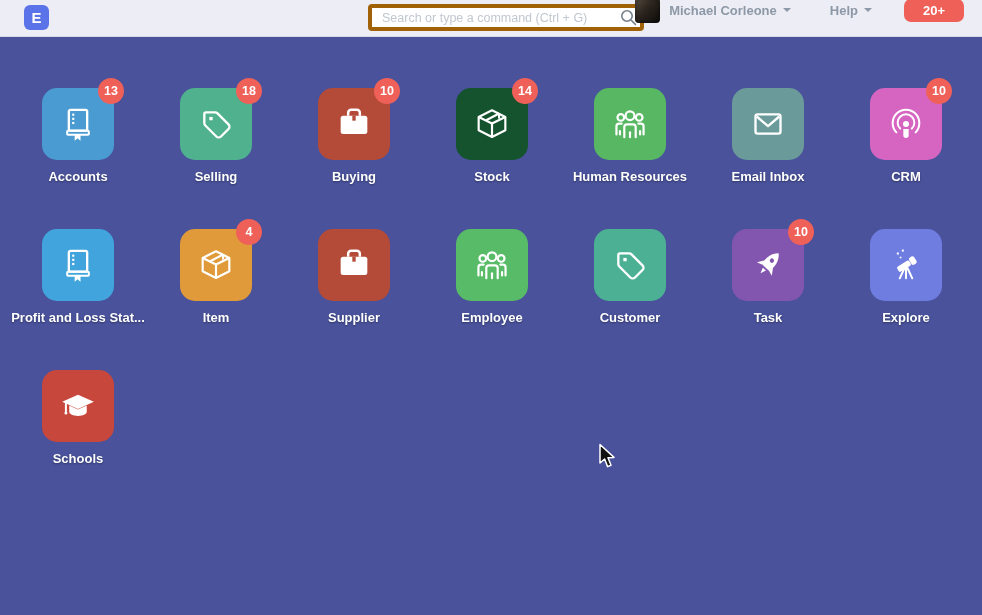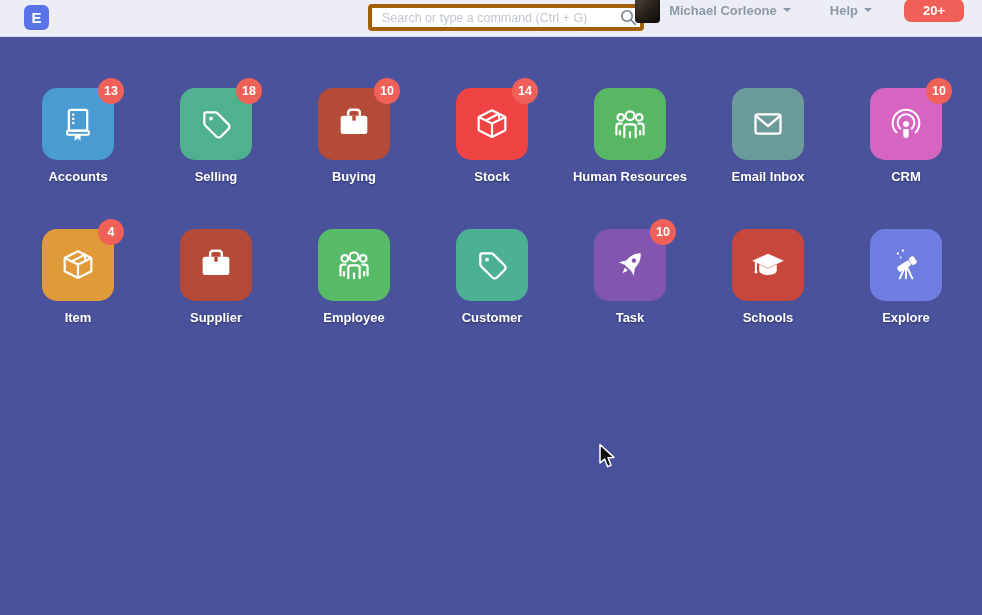--- a/index.html
+++ b/index.html
@@ -144,21 +144,21 @@
               <path d="M17 14 v-3.5 a3.5 3.5 0 0 1 3.5 -3.5 h7 a3.5 3.5 0 0 1 3.5 3.5 V14" fill="none" stroke="#fff" stroke-width="3"></path>
               <rect x="8" y="14" width="32" height="22" rx="3" fill="#fff"></rect>
               <rect x="22" y="14" width="4" height="6" fill="currentColor"></rect>
             </svg>
           </span>
     </div>
     <div class="label">Buying</div>
   </div>
 
   <div class="module">
-    <div class="tile" style="background: #ef4444; color: rgb(224, 162, 60);">
+    <div class="tile" style="background: #14532d; color: rgb(224, 162, 60);">
       <span class="badge" style="background: rgb(239, 97, 88);">14</span>
       <span class="icon">
             <svg width="40" height="40" viewBox="0 0 48 48">
               <g fill="none" stroke="#fff" stroke-width="2.6" stroke-linejoin="round">
                 <path d="M24 7.5 40 15.5 40 31.5 24 39.5 8 31.5 8 15.5 Z"></path>
                 <path d="M8 15.5 24 23.5 40 15.5"></path>
                 <path d="M24 23.5 V39.5"></path>
                 <path d="M32.5 11.5 17 19.5"></path>
                 <path d="M32.5 11.5 v6"></path>
               </g>
@@ -213,20 +213,38 @@
                 <path d="M12.5 34 a16 16 0 1 1 23 0"></path>
               </g>
               <circle cx="24" cy="24" r="3.6" fill="#fff"></circle>
               <path d="M20.8 30 h6.4 v7.5 a3.2 3.2 0 0 1 -6.4 0 z" fill="#fff"></path>
             </svg>
           </span>
     </div>
     <div class="label">CRM</div>
   </div>
 
+  <div class="module">
+    <div class="tile" style="background: rgb(66, 164, 220); color: rgb(66, 164, 220);">
+
+      <span class="icon">
+            <svg width="40" height="40" viewBox="0 0 48 48">
+              <rect x="13" y="7" width="22" height="25" rx="2" fill="none" stroke="#fff" stroke-width="2.8"></rect>
+              <rect x="11" y="32" width="26" height="5" rx="1" fill="none" stroke="#fff" stroke-width="2.4"></rect>
+              <path d="M20 37 v7 l3.5 -3 3.5 3 v-7 z" fill="#fff"></path>
+              <g fill="#fff">
+                <rect x="17" y="11.5" width="2.6" height="2.6"></rect>
+                <rect x="17" y="16.5" width="2.6" height="2.6"></rect>
+                <rect x="17" y="21.5" width="2.6" height="2.6"></rect>
+              </g>
+            </svg>
+          </span>
+    </div>
+    <div class="label">Profit and Loss Stat...</div>
+  </div>
 
   <div class="module">
     <div class="tile" style="background: rgb(224, 154, 58); color: rgb(224, 154, 58);">
       <span class="badge" style="background: rgb(239, 97, 88);">4</span>
       <span class="icon">
             <svg width="40" height="40" viewBox="0 0 48 48">
               <g fill="none" stroke="#fff" stroke-width="2.6" stroke-linejoin="round">
                 <path d="M24 7.5 40 15.5 40 31.5 24 39.5 8 31.5 8 15.5 Z"></path>
                 <path d="M8 15.5 24 23.5 40 15.5"></path>
                 <path d="M24 23.5 V39.5"></path>
@@ -300,57 +318,57 @@
                 <path d="M30.4 22 l5.6 8.5 -6.8 -2.3 z" fill="#fff"></path>
                 <path d="M21.5 30.5 h5 l-2.5 7 z" fill="#fff"></path>
               </g>
             </svg>
           </span>
     </div>
     <div class="label">Task</div>
   </div>
 
   <div class="module">
+    <div class="tile" style="background: rgb(111, 125, 224); color: rgb(111, 125, 224);">
+
+      <span class="icon">
+            <svg width="40" height="40" viewBox="0 0 48 48">
+              <g transform="rotate(-32 26 22)">
+                <rect x="12" y="19" width="17" height="7" rx="2" fill="#fff"></rect>
+                <rect x="29.5" y="17.5" width="7" height="10" rx="2.5" fill="#fff"></rect>
+              </g>
+              <g stroke="#fff" stroke-width="2.4" stroke-linecap="round">
+                <path d="M22.5 27 L16.5 40"></path>
+                <path d="M25.5 27 L31.5 40"></path>
+                <path d="M24 28 V40"></path>
+              </g>
+              <g fill="#fff">
+                <rect x="13" y="9" width="2.4" height="2.4"></rect>
+                <rect x="19" y="5.5" width="2.4" height="2.4"></rect>
+                <rect x="16.5" y="14" width="2" height="2"></rect>
+              </g>
+            </svg>
+          </span>
+    </div>
+    <div class="label">Explore</div>
+  </div>
+
+  <div class="module">
     <div class="tile" style="background: rgb(200, 71, 61); color: rgb(200, 71, 61);">
 
       <span class="icon">
             <svg width="40" height="40" viewBox="0 0 48 48">
               <path d="M24 10.5 43 19 24 27.5 5 19 Z" fill="#fff"></path>
               <path d="M13.5 23.5 V31 c0 2.8 4.7 5 10.5 5 s10.5 -2.2 10.5 -5 v-7.5 L24 28.2 Z" fill="#fff"></path>
               <path d="M9.5 20.5 V31" stroke="#fff" stroke-width="2.4" stroke-linecap="round" fill="none"></path>
               <circle cx="9.5" cy="32.5" r="1.8" fill="#fff"></circle>
             </svg>
           </span>
     </div>
     <div class="label">Schools</div>
-  </div>
-
-  <div class="module">
-    <div class="tile" style="background: rgb(111, 125, 224); color: rgb(111, 125, 224);">
-
-      <span class="icon">
-            <svg width="40" height="40" viewBox="0 0 48 48">
-              <g transform="rotate(-32 26 22)">
-                <rect x="12" y="19" width="17" height="7" rx="2" fill="#fff"></rect>
-                <rect x="29.5" y="17.5" width="7" height="10" rx="2.5" fill="#fff"></rect>
-              </g>
-              <g stroke="#fff" stroke-width="2.4" stroke-linecap="round">
-                <path d="M22.5 27 L16.5 40"></path>
-                <path d="M25.5 27 L31.5 40"></path>
-                <path d="M24 28 V40"></path>
-              </g>
-              <g fill="#fff">
-                <rect x="13" y="9" width="2.4" height="2.4"></rect>
-                <rect x="19" y="5.5" width="2.4" height="2.4"></rect>
-                <rect x="16.5" y="14" width="2" height="2"></rect>
-              </g>
-            </svg>
-          </span>
-    </div>
-    <div class="label">Explore</div>
   </div>
 </div>
 </main>
 
 <div class="cursor">
   <svg width="19" height="27" viewBox="0 0 19 27">
     <path d="M2 1.5 L2 20 L6.6 16 L9.6 23.6 L13 22.2 L10 14.8 L16 14.4 Z" fill="#111" stroke="#fff" stroke-width="1.5" stroke-linejoin="round"></path>
   </svg>
 </div>
 

